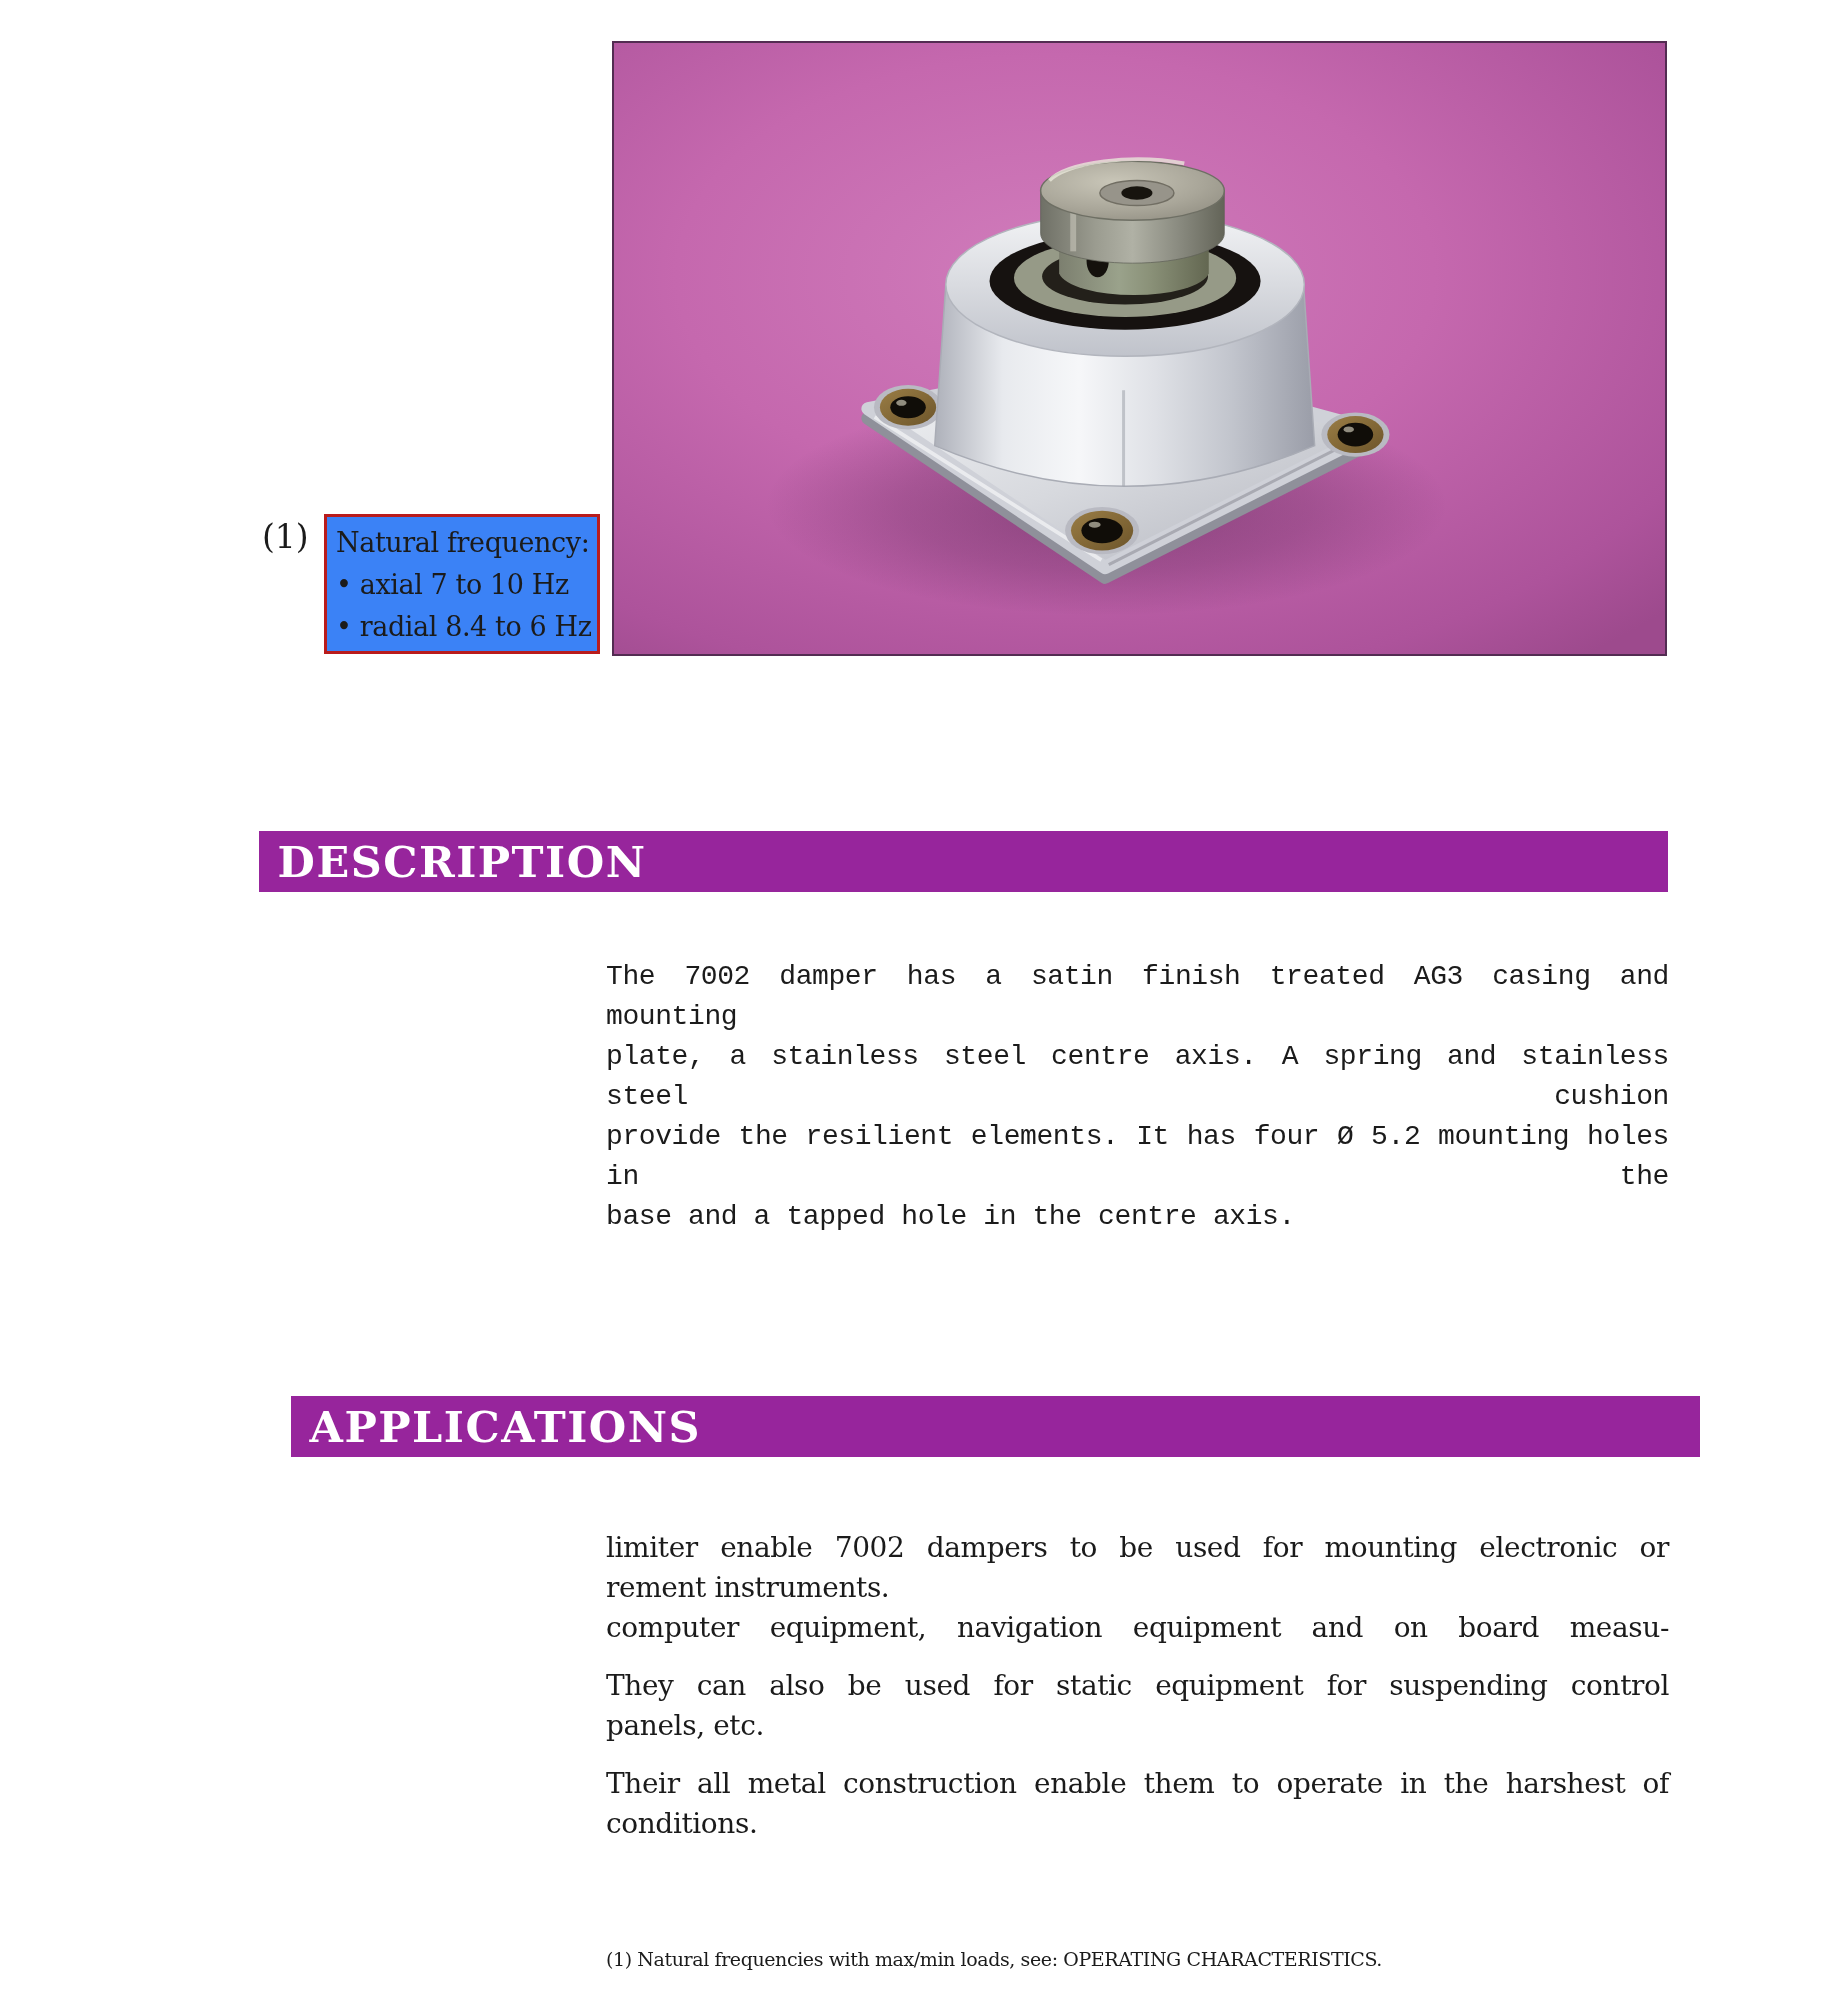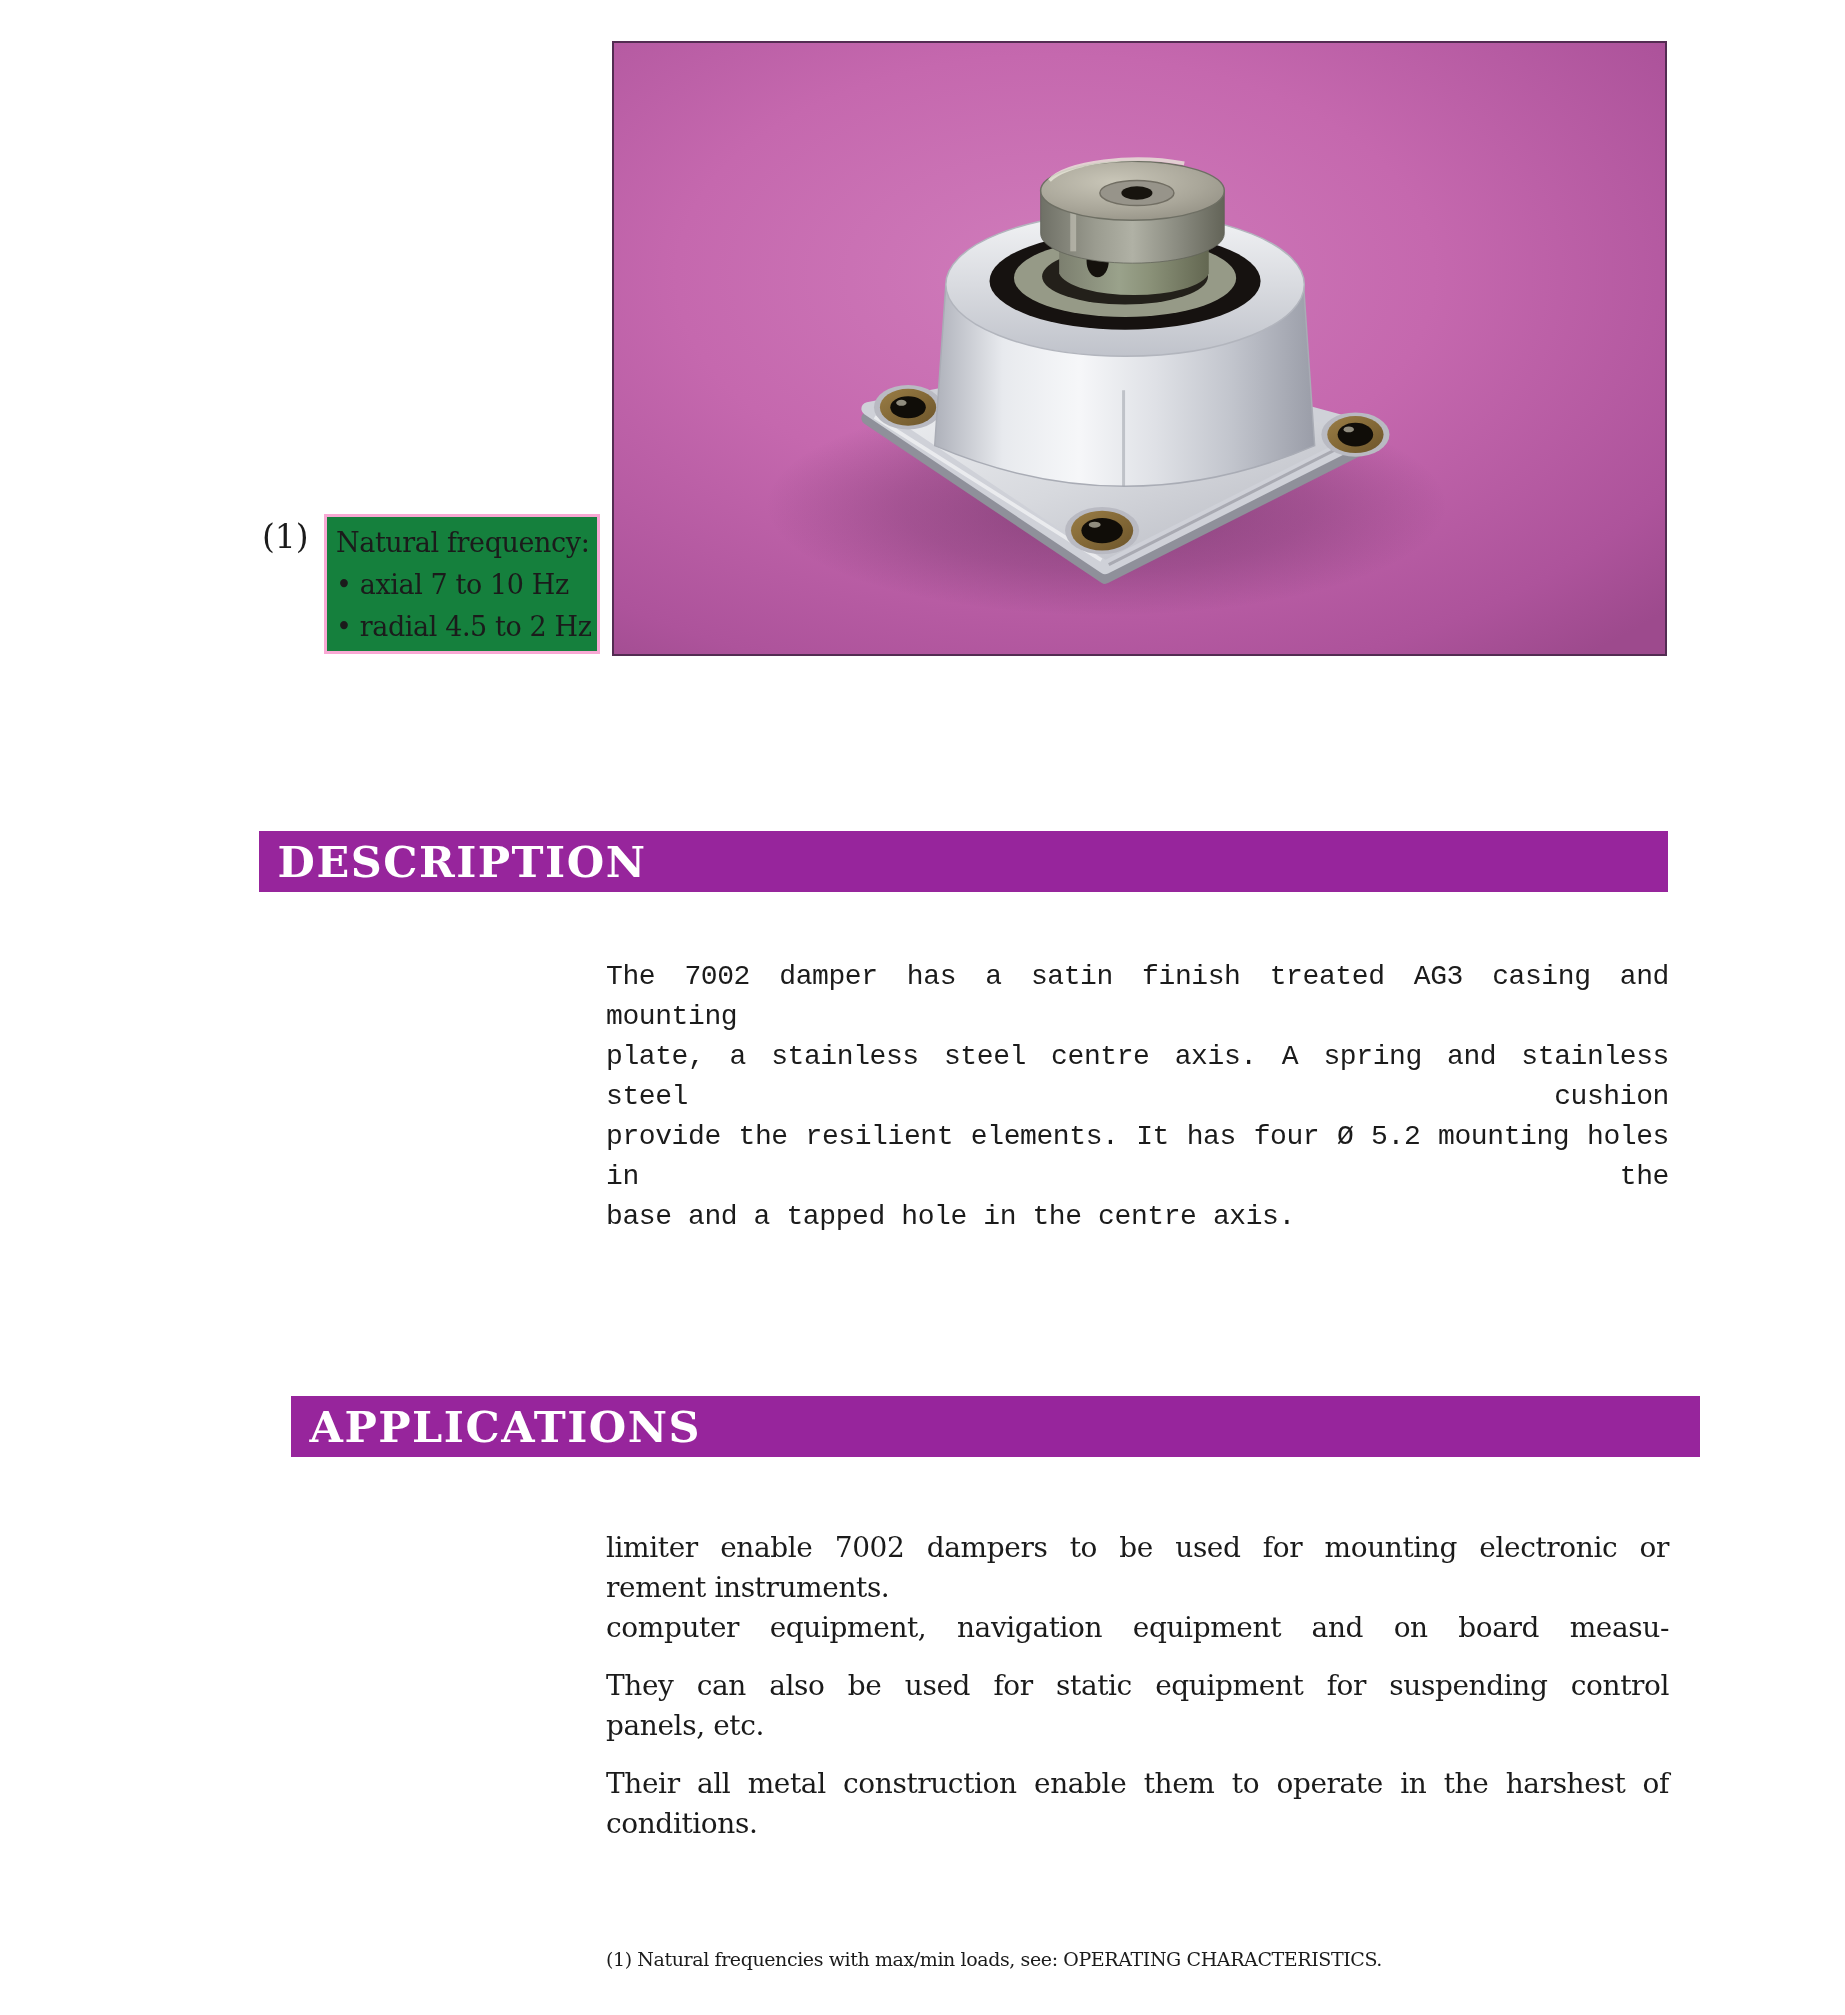--- a/index.html
+++ b/index.html
@@ -18,21 +18,21 @@
   }
   .photo svg{display:block;width:100%;height:100%;}
 
   
   .note-marker{
     position:absolute;left:262px;top:519px;
     font-size:33px;line-height:36px;
   }
   .note-box{
     position:absolute;left:324px;top:514px;width:276px;height:140px;
-    box-sizing:border-box;border:3px solid #f9a8d4;background:#15803d;
+    box-sizing:border-box;border:3px solid #b91c1c;background:#3b82f6;
     padding:4.5px 9px 0 9px;
     font-size:27px;line-height:42px;letter-spacing:-0.4px;white-space:nowrap;
   }
 
   
   .bar{
     position:absolute;left:259px;width:1409px;height:61px;
     background:var(--accent,#97259c);
     display:flex;align-items:center;
     padding-left:18.6px;box-sizing:border-box;
@@ -175,21 +175,21 @@
         <ellipse cx="706" cy="203" rx="50" ry="17" fill="#97948a" stroke="#716e63" stroke-width="2"></ellipse>
         <ellipse cx="706" cy="203" rx="21" ry="9" fill="#17140e"></ellipse>
       </g>
     </svg>
   </figure>
 
   <div class="note-marker">(1)</div>
   <div class="note-box">
       <div class="note-line">Natural frequency:</div>
       <div class="note-line">• axial 7 to 10 Hz</div>
-      <div class="note-line">• radial 4.5 to 2 Hz</div>
+      <div class="note-line">• radial 8.4 to 6 Hz</div>
     </div>
 
   <div class="bar description">
     <span class="bar-title">DESCRIPTION</span>
   </div>
   <div class="text-col description">
       <div class="para">
         <div class="pline">The 7002 damper has a satin finish treated AG3 casing and mounting</div>
         <div class="pline">plate, a stainless steel centre axis. A spring and stainless steel cushion</div>
         <div class="pline">provide the resilient elements. It has four Ø 5.2 mounting holes in the</div>

